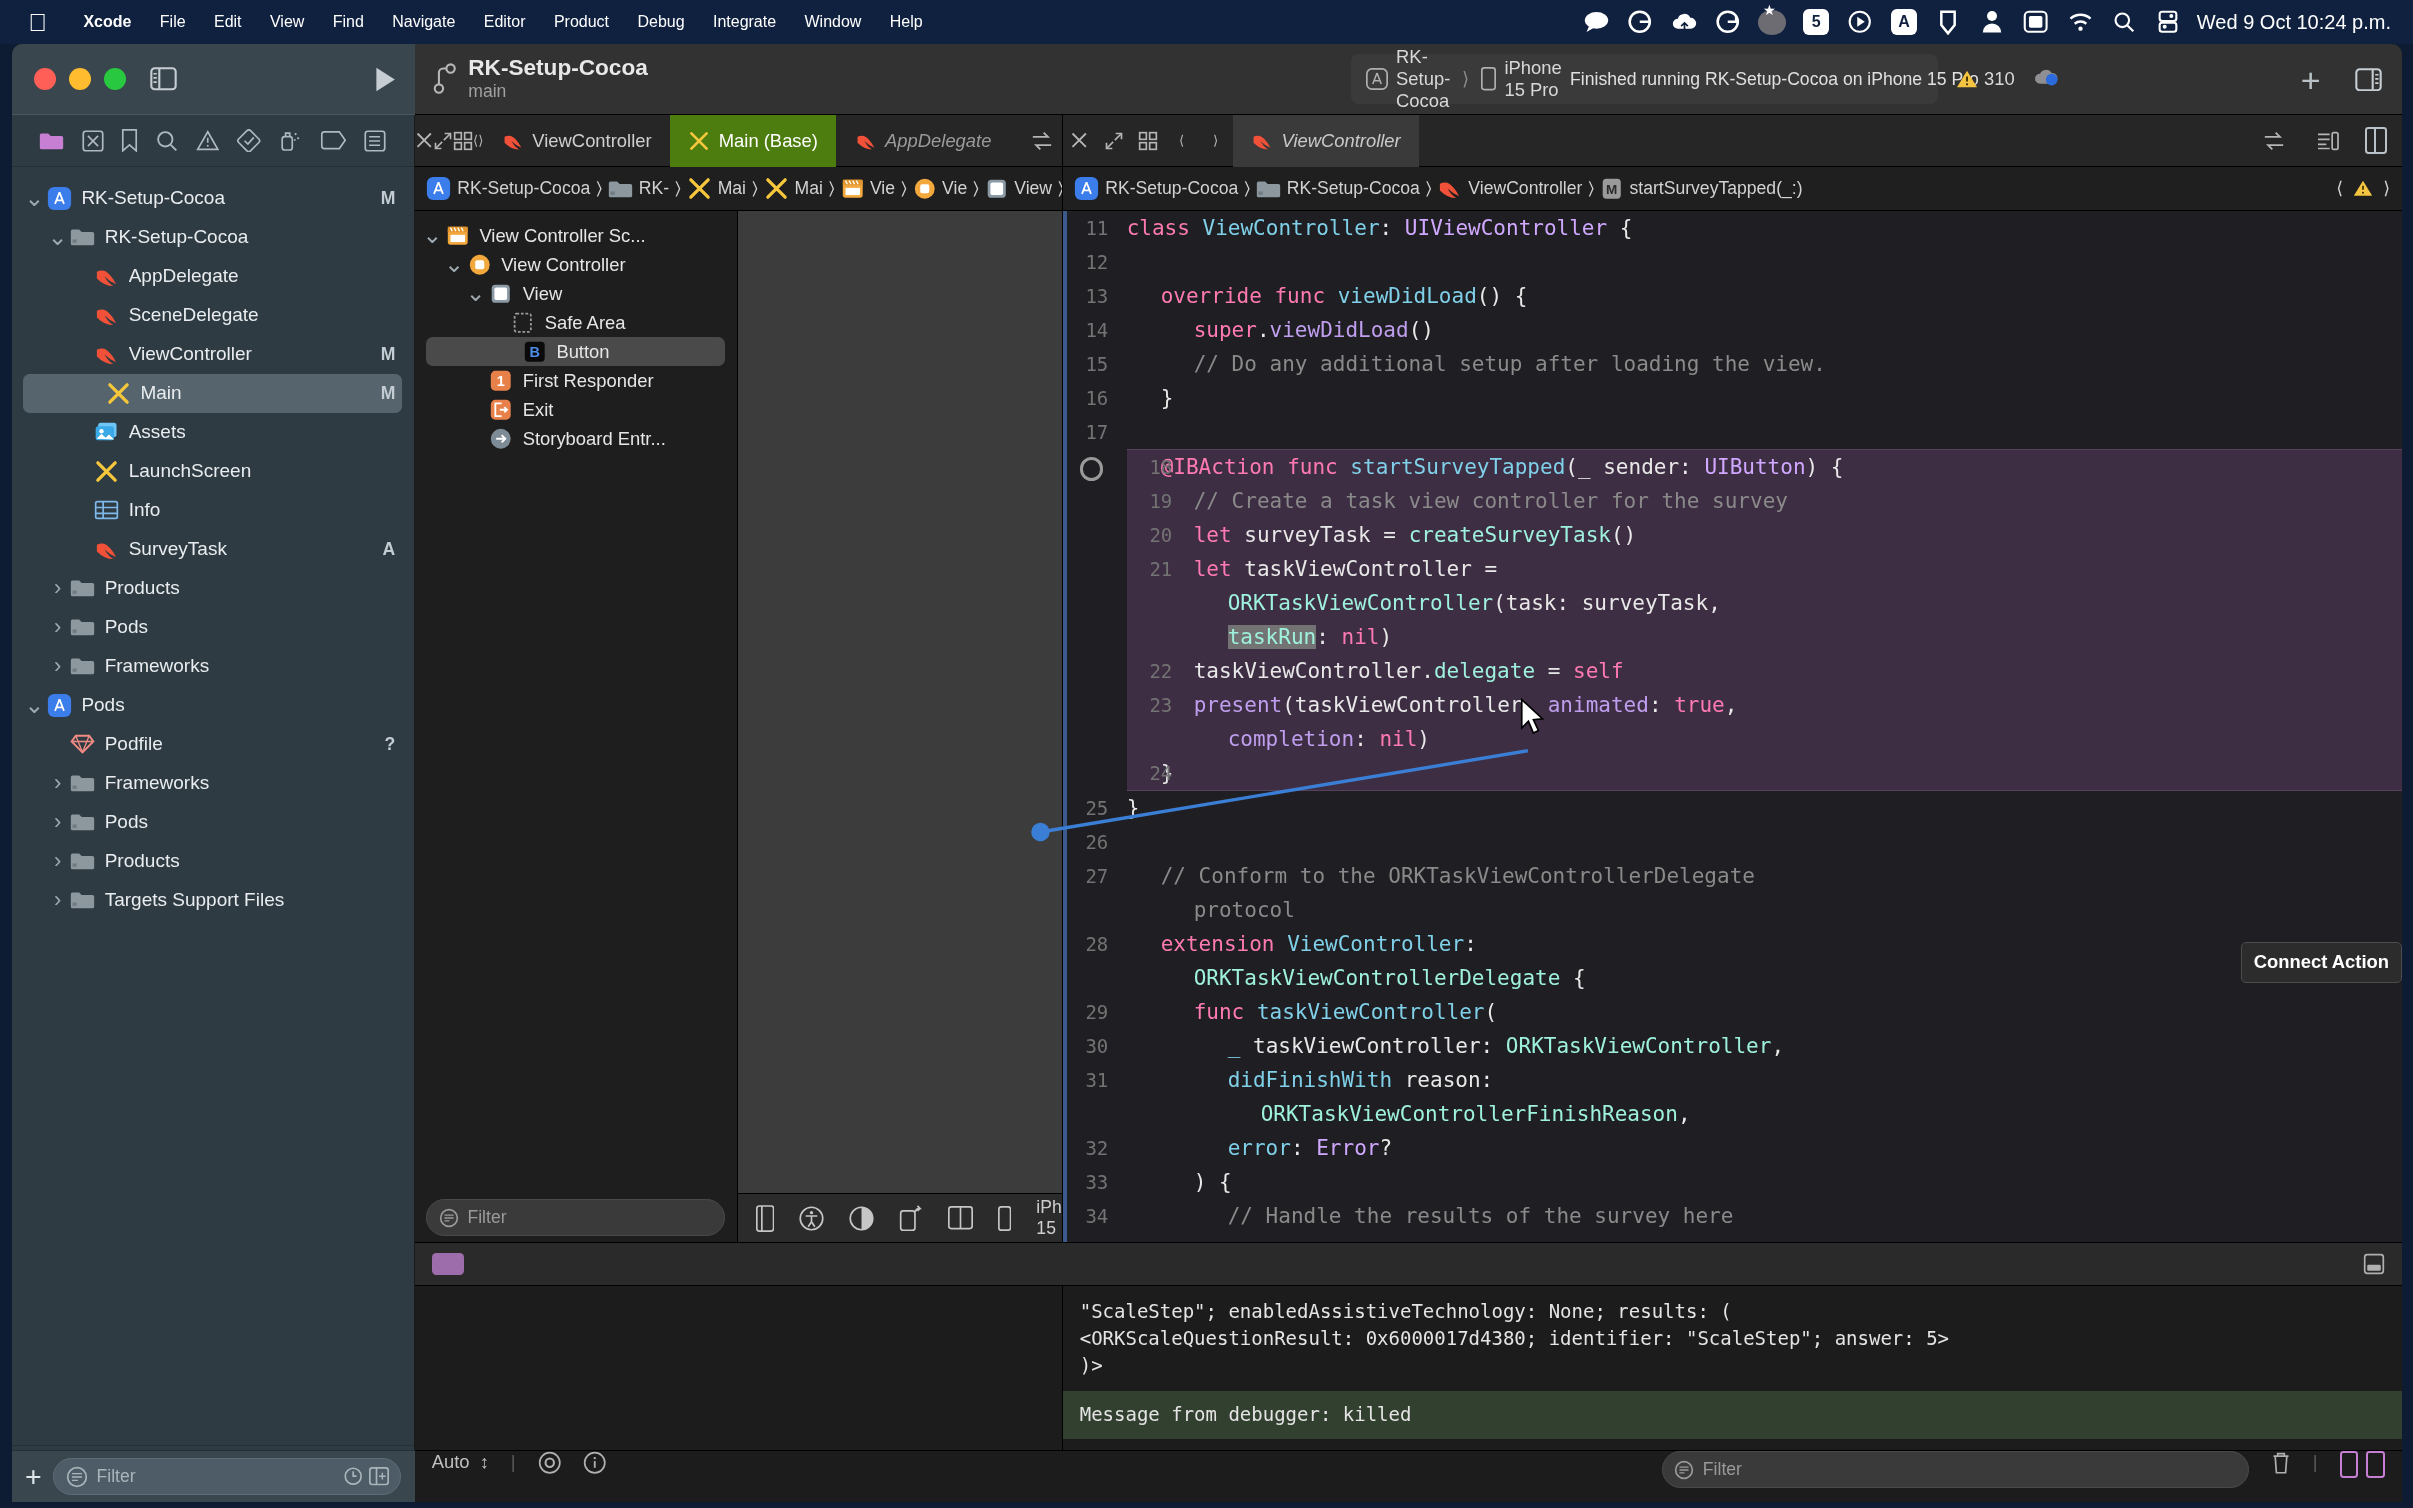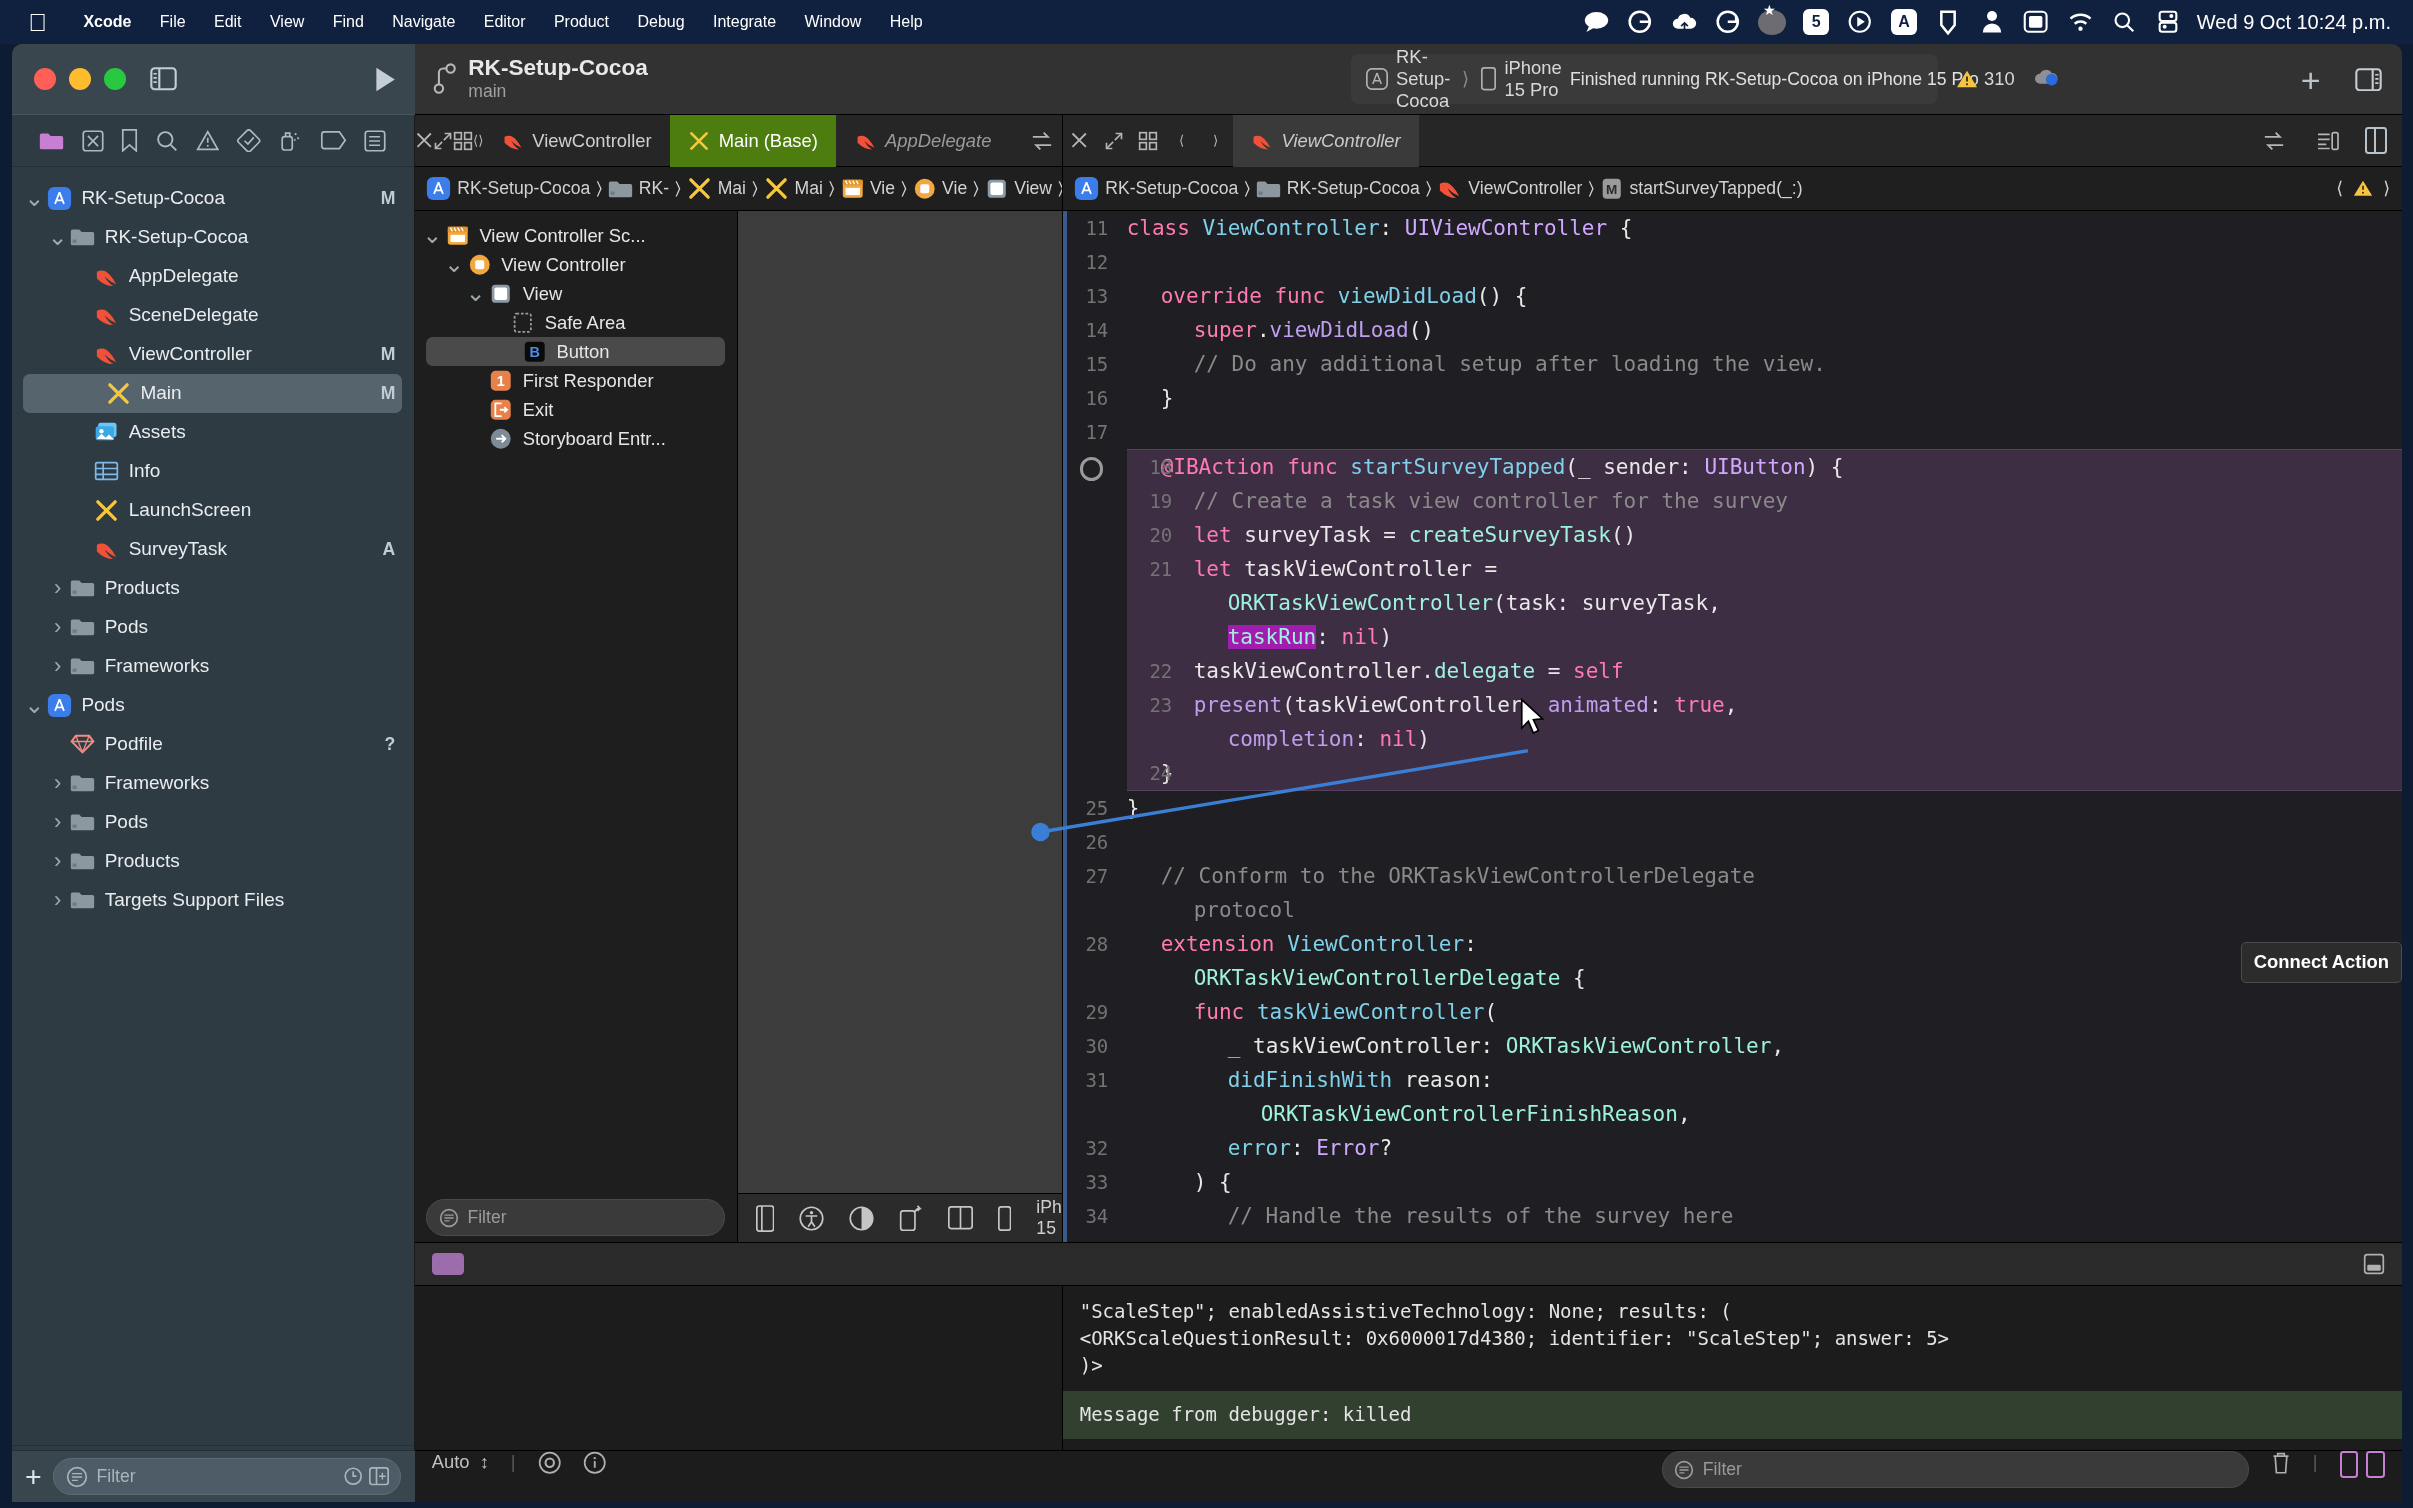--- a/index.html
+++ b/index.html
@@ -150,21 +150,21 @@
   .hlblock { background:#3e2e44; }
   
   .kw  { color:#ff7ab2; }
   .typ { color:#9ef1dd; }
   .typ2{ color:#d0a8ff; }
   .fn  { color:#7fd0e8; }
   .fn2 { color:#bf9eee; }
   .cm  { color:#8a8a8a; }
   .pl  { color:#e8e8e8; }
   .at  { color:#ff7ab2; }
-  .tok-sel { background:#a21caf; color:#9ef1dd; }
+  .tok-sel { background:#737373; color:#9ef1dd; }
   #bp-dot { position:absolute; left:17px; top:246px; width:23.5px;height:23.5px;border-radius:50%;
             border:3.4px solid #9a9a9a; }
   #connect-tip {
     position:absolute; right:0; top:731px; background:#2c2c2c; color:#fff;
     font-size:18.4px; font-weight:bold; padding:8.4px 11.7px; border-radius:5px;
     border:0.8px solid #4c4c4c; white-space:nowrap;
   }
   #cursor-arrow { position:absolute; left:1512px; top:655px; z-index:40; }
 
   
@@ -510,36 +510,36 @@
                 <circle cx="9" cy="12" r="2.6" fill="#fff"></circle>
                 <path d="M3 21 l6 -6 l5 5 l4 -4 l6 6 Z" fill="#fff"></path>
               </svg>
             </span>
             <span class="lb">Assets</span>
           </div>
           <div class="row">
             <span style="width: 59px; flex: 0 0 59px;"></span>
             <span class="disc"></span>
             <span class="ic">
+              <svg width="25" height="25" viewBox="0 0 26 26">
+                <path d="M4 4 L22 22 M22 4 L4 22" stroke="#f7c73b" stroke-width="3.4" stroke-linecap="round"></path>
+              </svg>
+            </span>
+            <span class="lb">LaunchScreen</span>
+          </div>
+          <div class="row">
+            <span style="width: 59px; flex: 0 0 59px;"></span>
+            <span class="disc"></span>
+            <span class="ic">
               <svg width="25" height="22" viewBox="0 0 30 26">
                 <rect x="2" y="3" width="26" height="20" rx="2" fill="none" stroke="#7fb9ea" stroke-width="2"></rect>
                 <path d="M2 10 h26 M2 17 h26 M11 3 v20" stroke="#7fb9ea" stroke-width="2"></path>
               </svg>
             </span>
             <span class="lb">Info</span>
-          </div>
-          <div class="row">
-            <span style="width: 59px; flex: 0 0 59px;"></span>
-            <span class="disc"></span>
-            <span class="ic">
-              <svg width="25" height="25" viewBox="0 0 26 26">
-                <path d="M4 4 L22 22 M22 4 L4 22" stroke="#f7c73b" stroke-width="3.4" stroke-linecap="round"></path>
-              </svg>
-            </span>
-            <span class="lb">LaunchScreen</span>
           </div>
           <div class="row">
             <span style="width: 59px; flex: 0 0 59px;"></span>
             <span class="disc"></span>
             <span class="ic">
               <svg width="25" height="25" viewBox="0 0 26 26">
                 <path d="M3 8 q8 -4 14 4 q3 3 6 9 q-7 -3 -12 -8 q3 6 9 10 q-9 0 -17 -8 Z" fill="#f05138"></path>
               </svg>
             </span>
             <span class="lb">SurveyTask</span>

